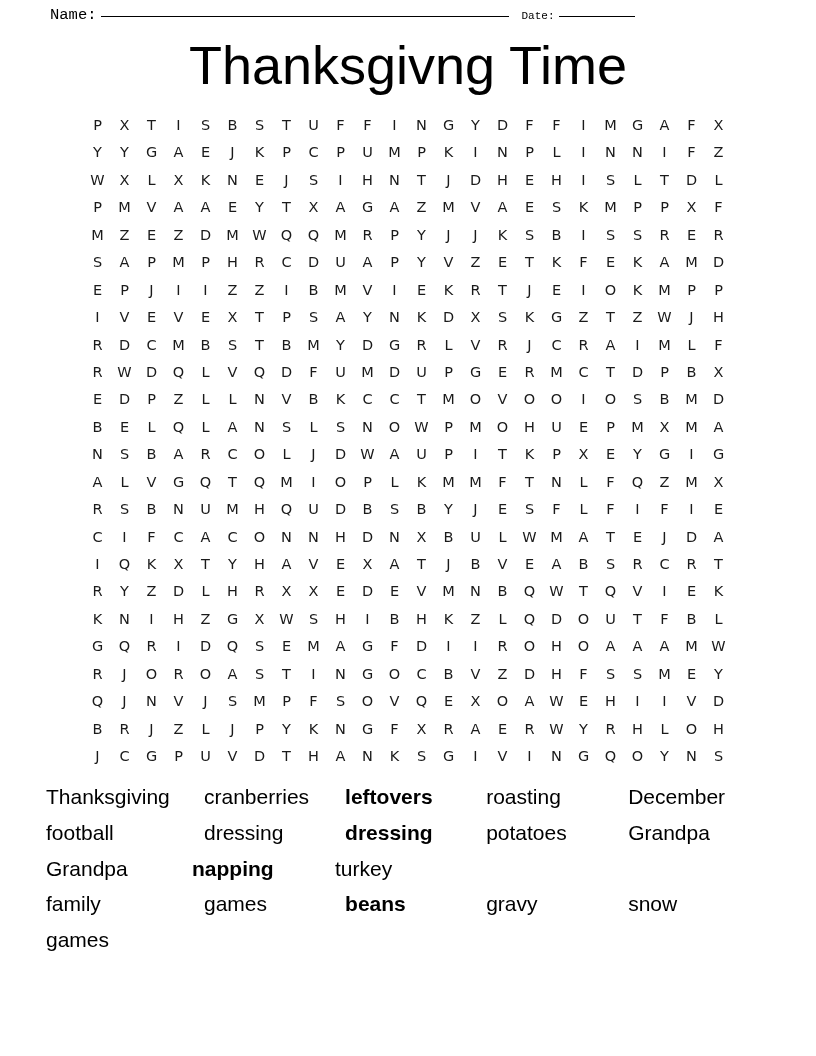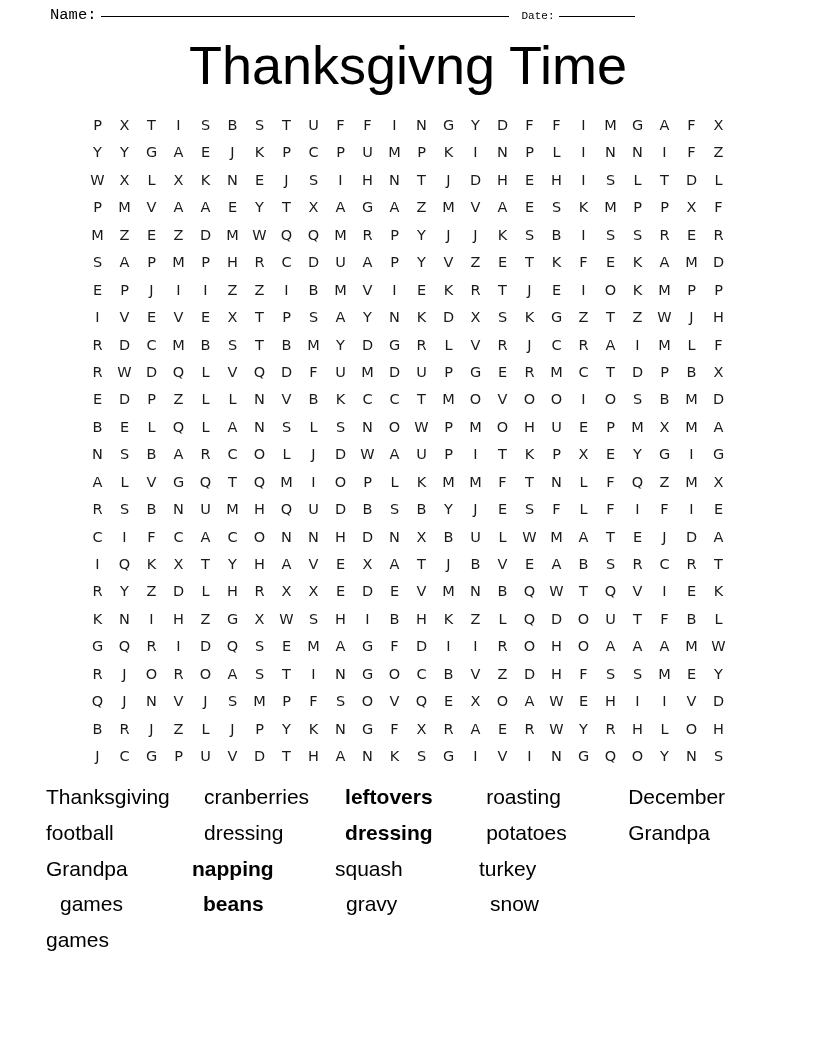--- a/index.html
+++ b/index.html
@@ -772,24 +772,24 @@
     <div class="word-row">
       <span class="word c0">football</span>
       <span class="word c1">dressing</span>
       <span class="word c2">dressing</span>
       <span class="word c3">potatoes</span>
       <span class="word c4">Grandpa</span>
     </div>
     <div class="word-row">
       <span class="word c0">Grandpa</span>
       <span class="word c2">napping</span>
-      <span class="word c3">squash</span>
       <span class="word c4">turkey</span>
     </div>
     <div class="word-row">
+      <span class="word c0">family</span>
       <span class="word c1">games</span>
       <span class="word c2">beans</span>
       <span class="word c3">gravy</span>
       <span class="word c4">snow</span>
     </div>
     <div class="word-row">
       <span class="word c0">games</span>
       <span class="word c1 empty"></span>
       <span class="word c2 empty"></span>
       <span class="word c3 empty"></span>

